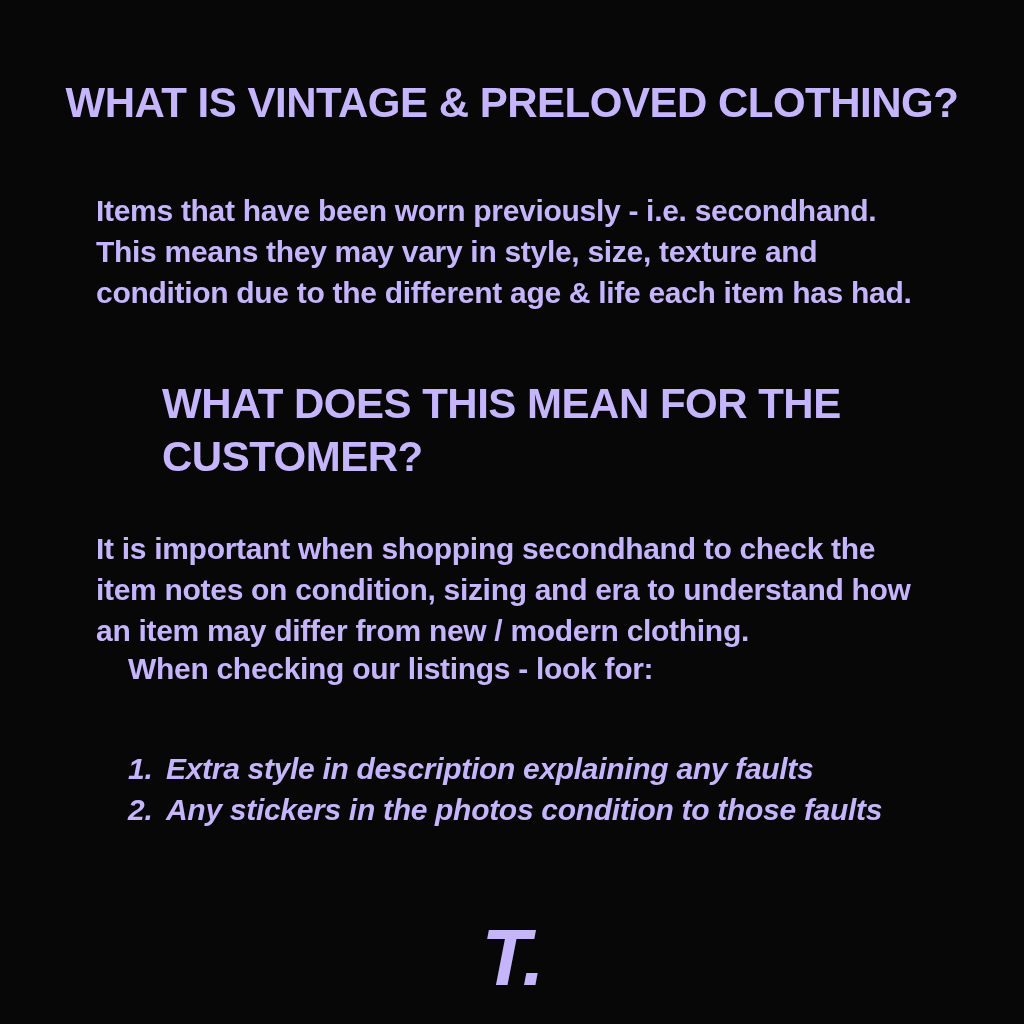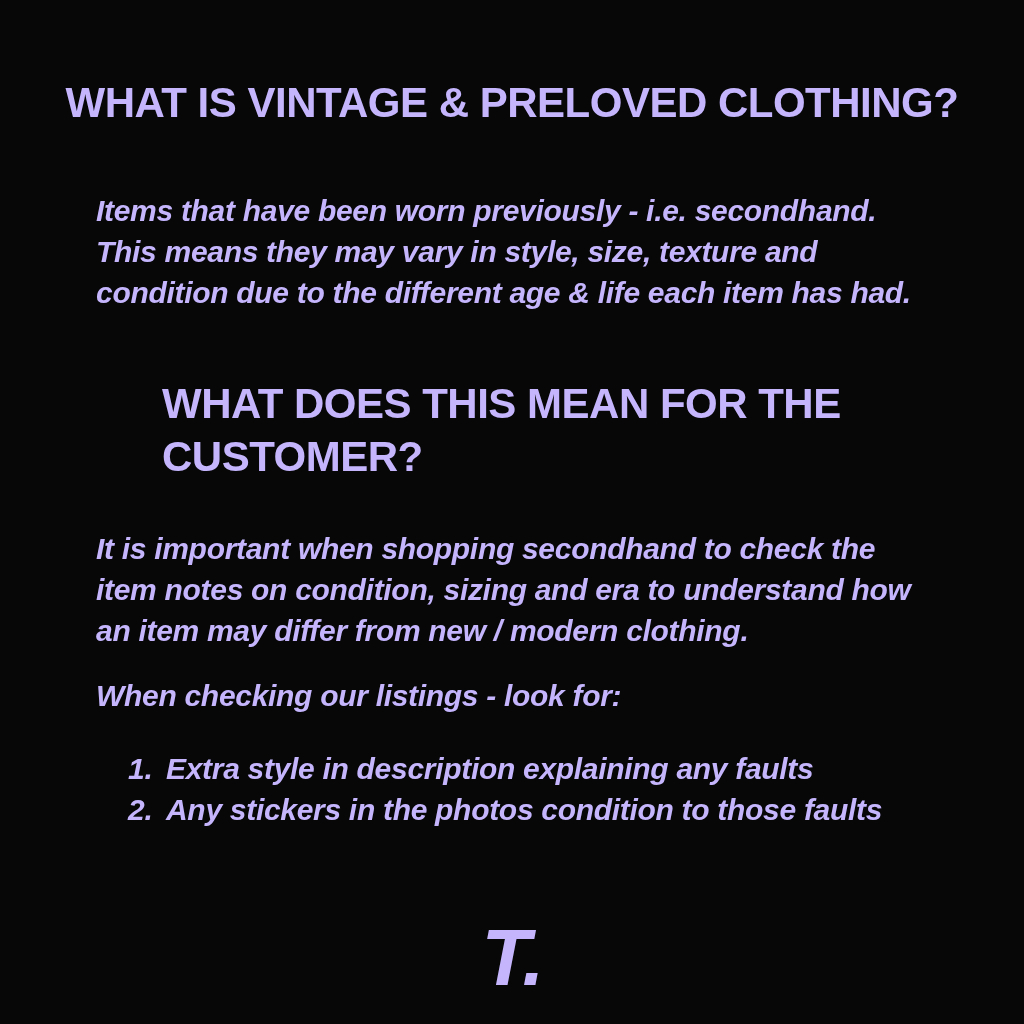--- a/index.html
+++ b/index.html
@@ -38,27 +38,26 @@
     font-weight: 800;
     letter-spacing: -0.5px;
     line-height: 1.25;
   }
   .body-text {
     position: absolute;
     left: 96px;
     width: 832px;
     font-size: 30px;
     font-weight: 700;
-    font-style: italic;
     line-height: 41px;
     letter-spacing: -0.3px;
   }
   .p1 { top: 190px; }
   .p2 { top: 528px; }
-  .p3 { top: 675px; width: 860px; }
+  .p3 { top: 648px; width: 860px; margin-left: 32px; }
   .faults-list {
     position: absolute;
     top: 748px;
     left: 128px;
     width: 820px;
     font-size: 30px;
     font-weight: 700;
     font-style: italic;
     line-height: 41px;
     letter-spacing: -0.3px;

